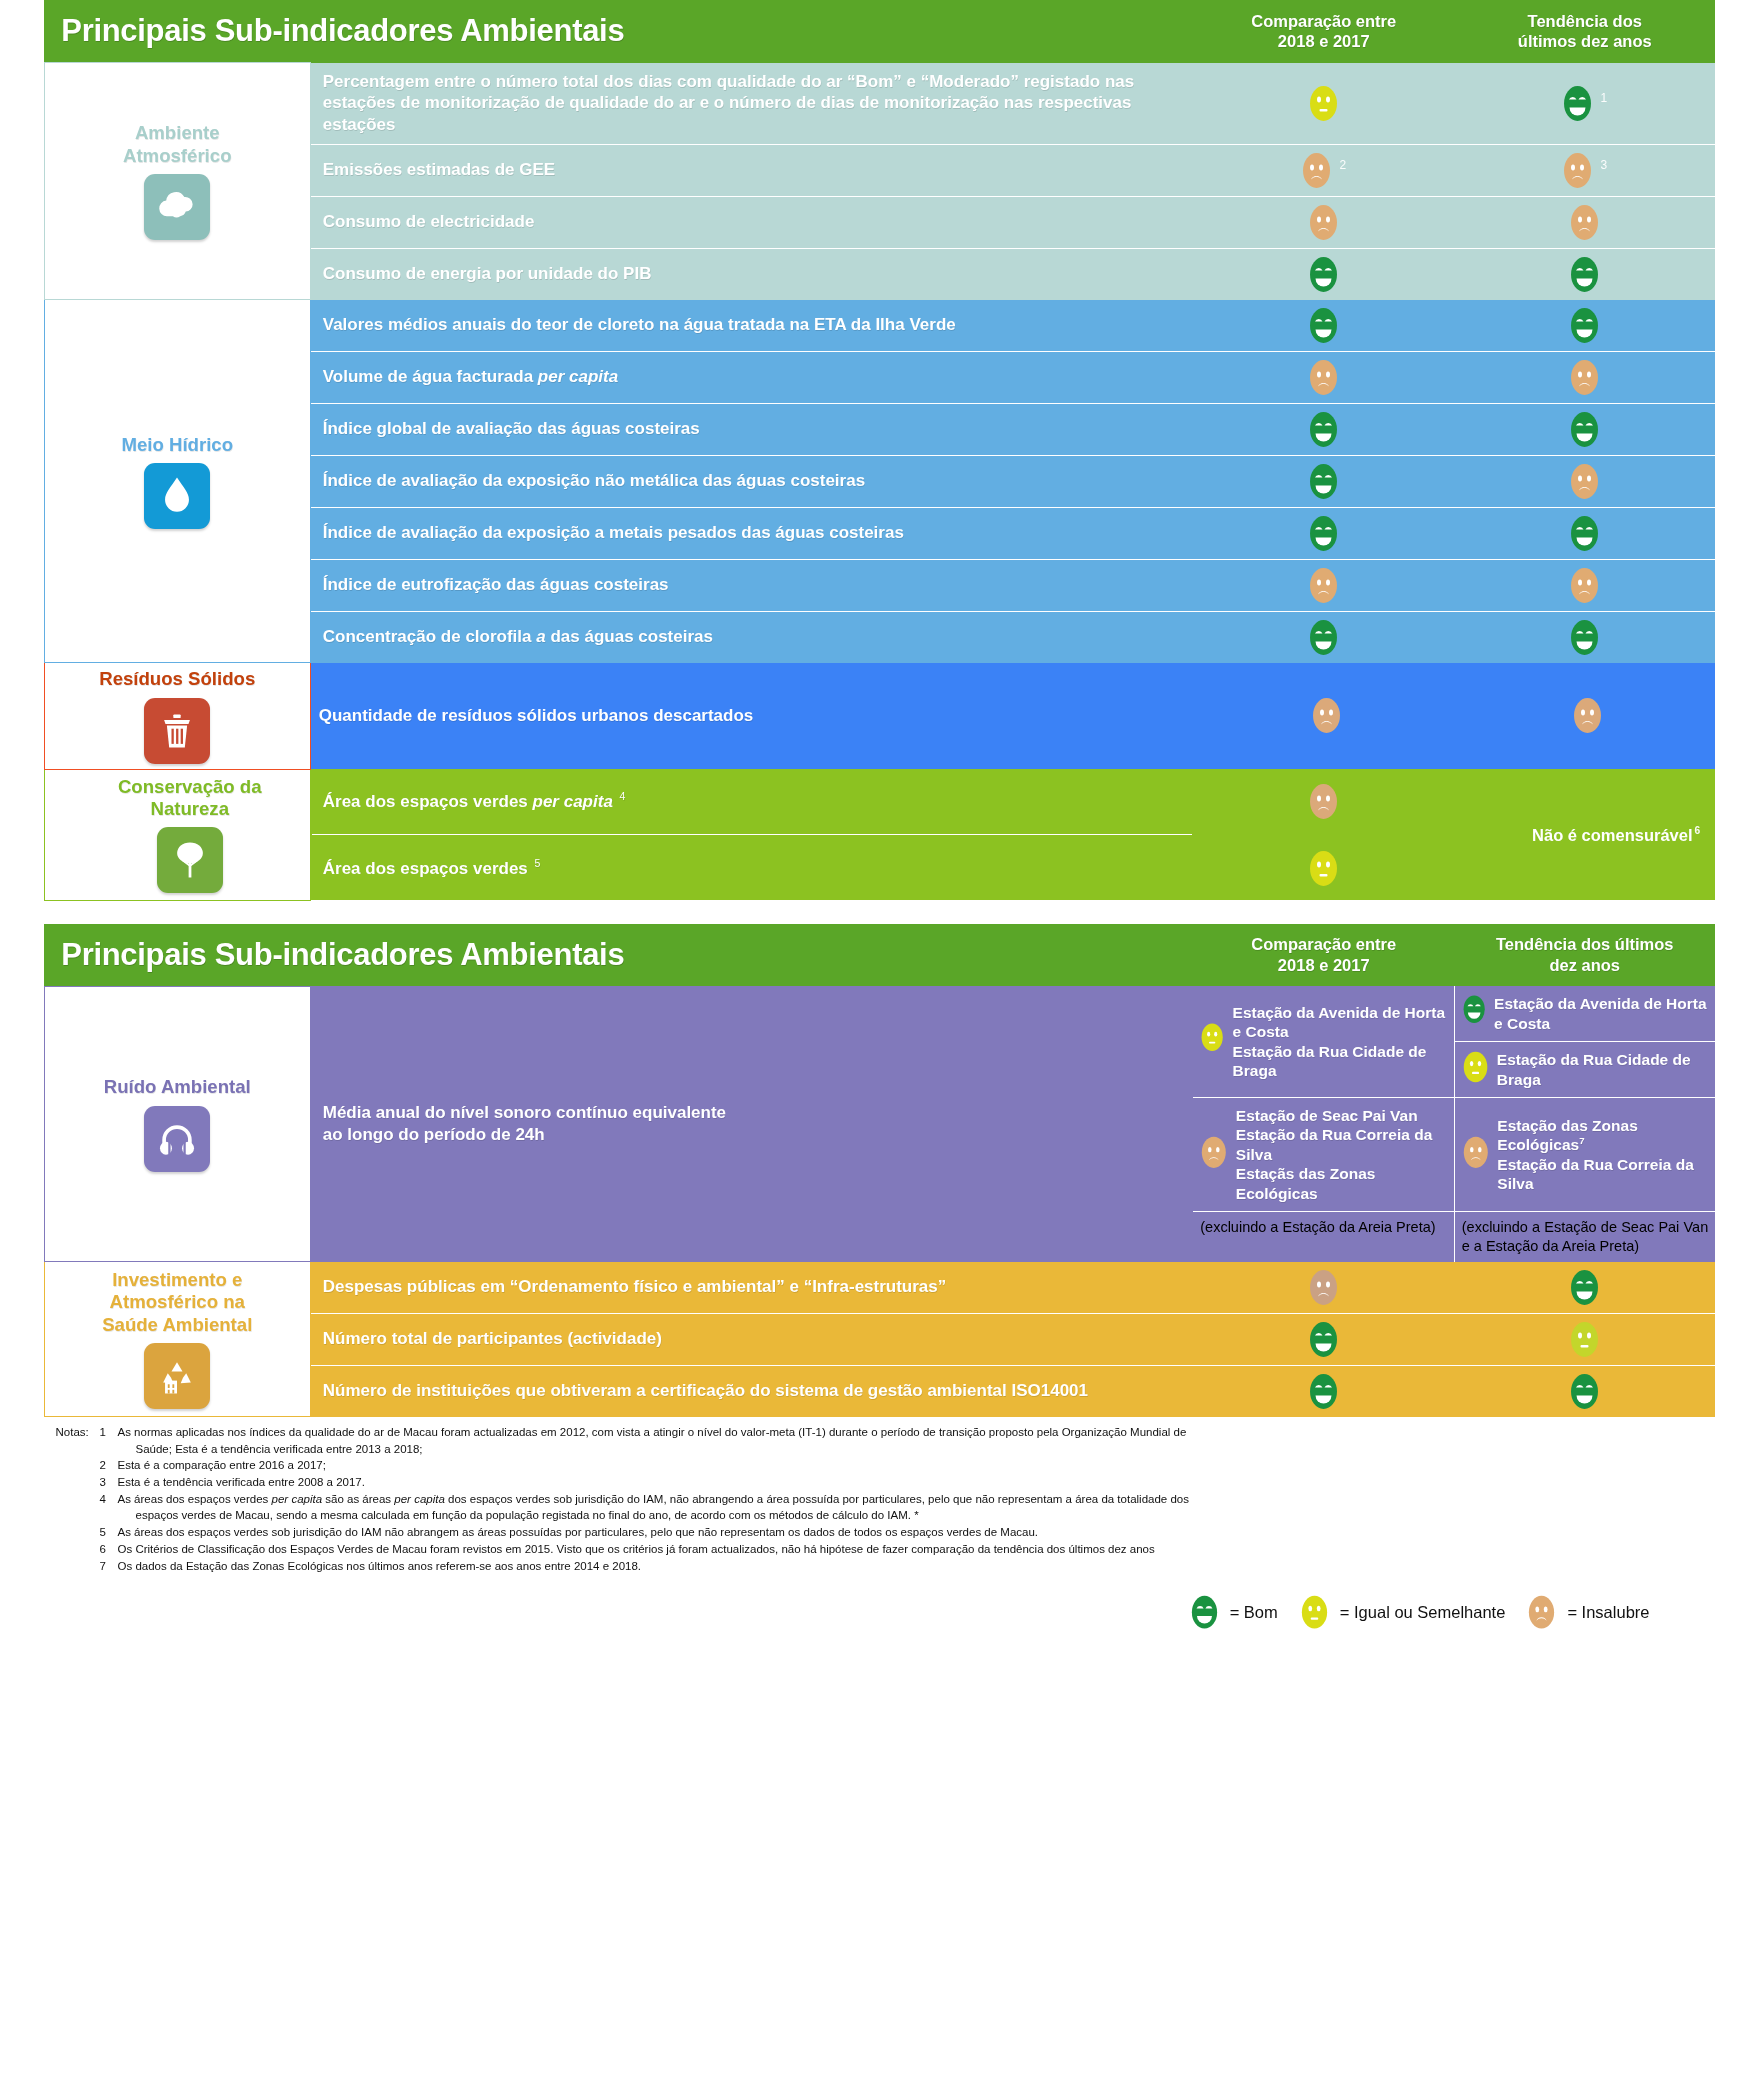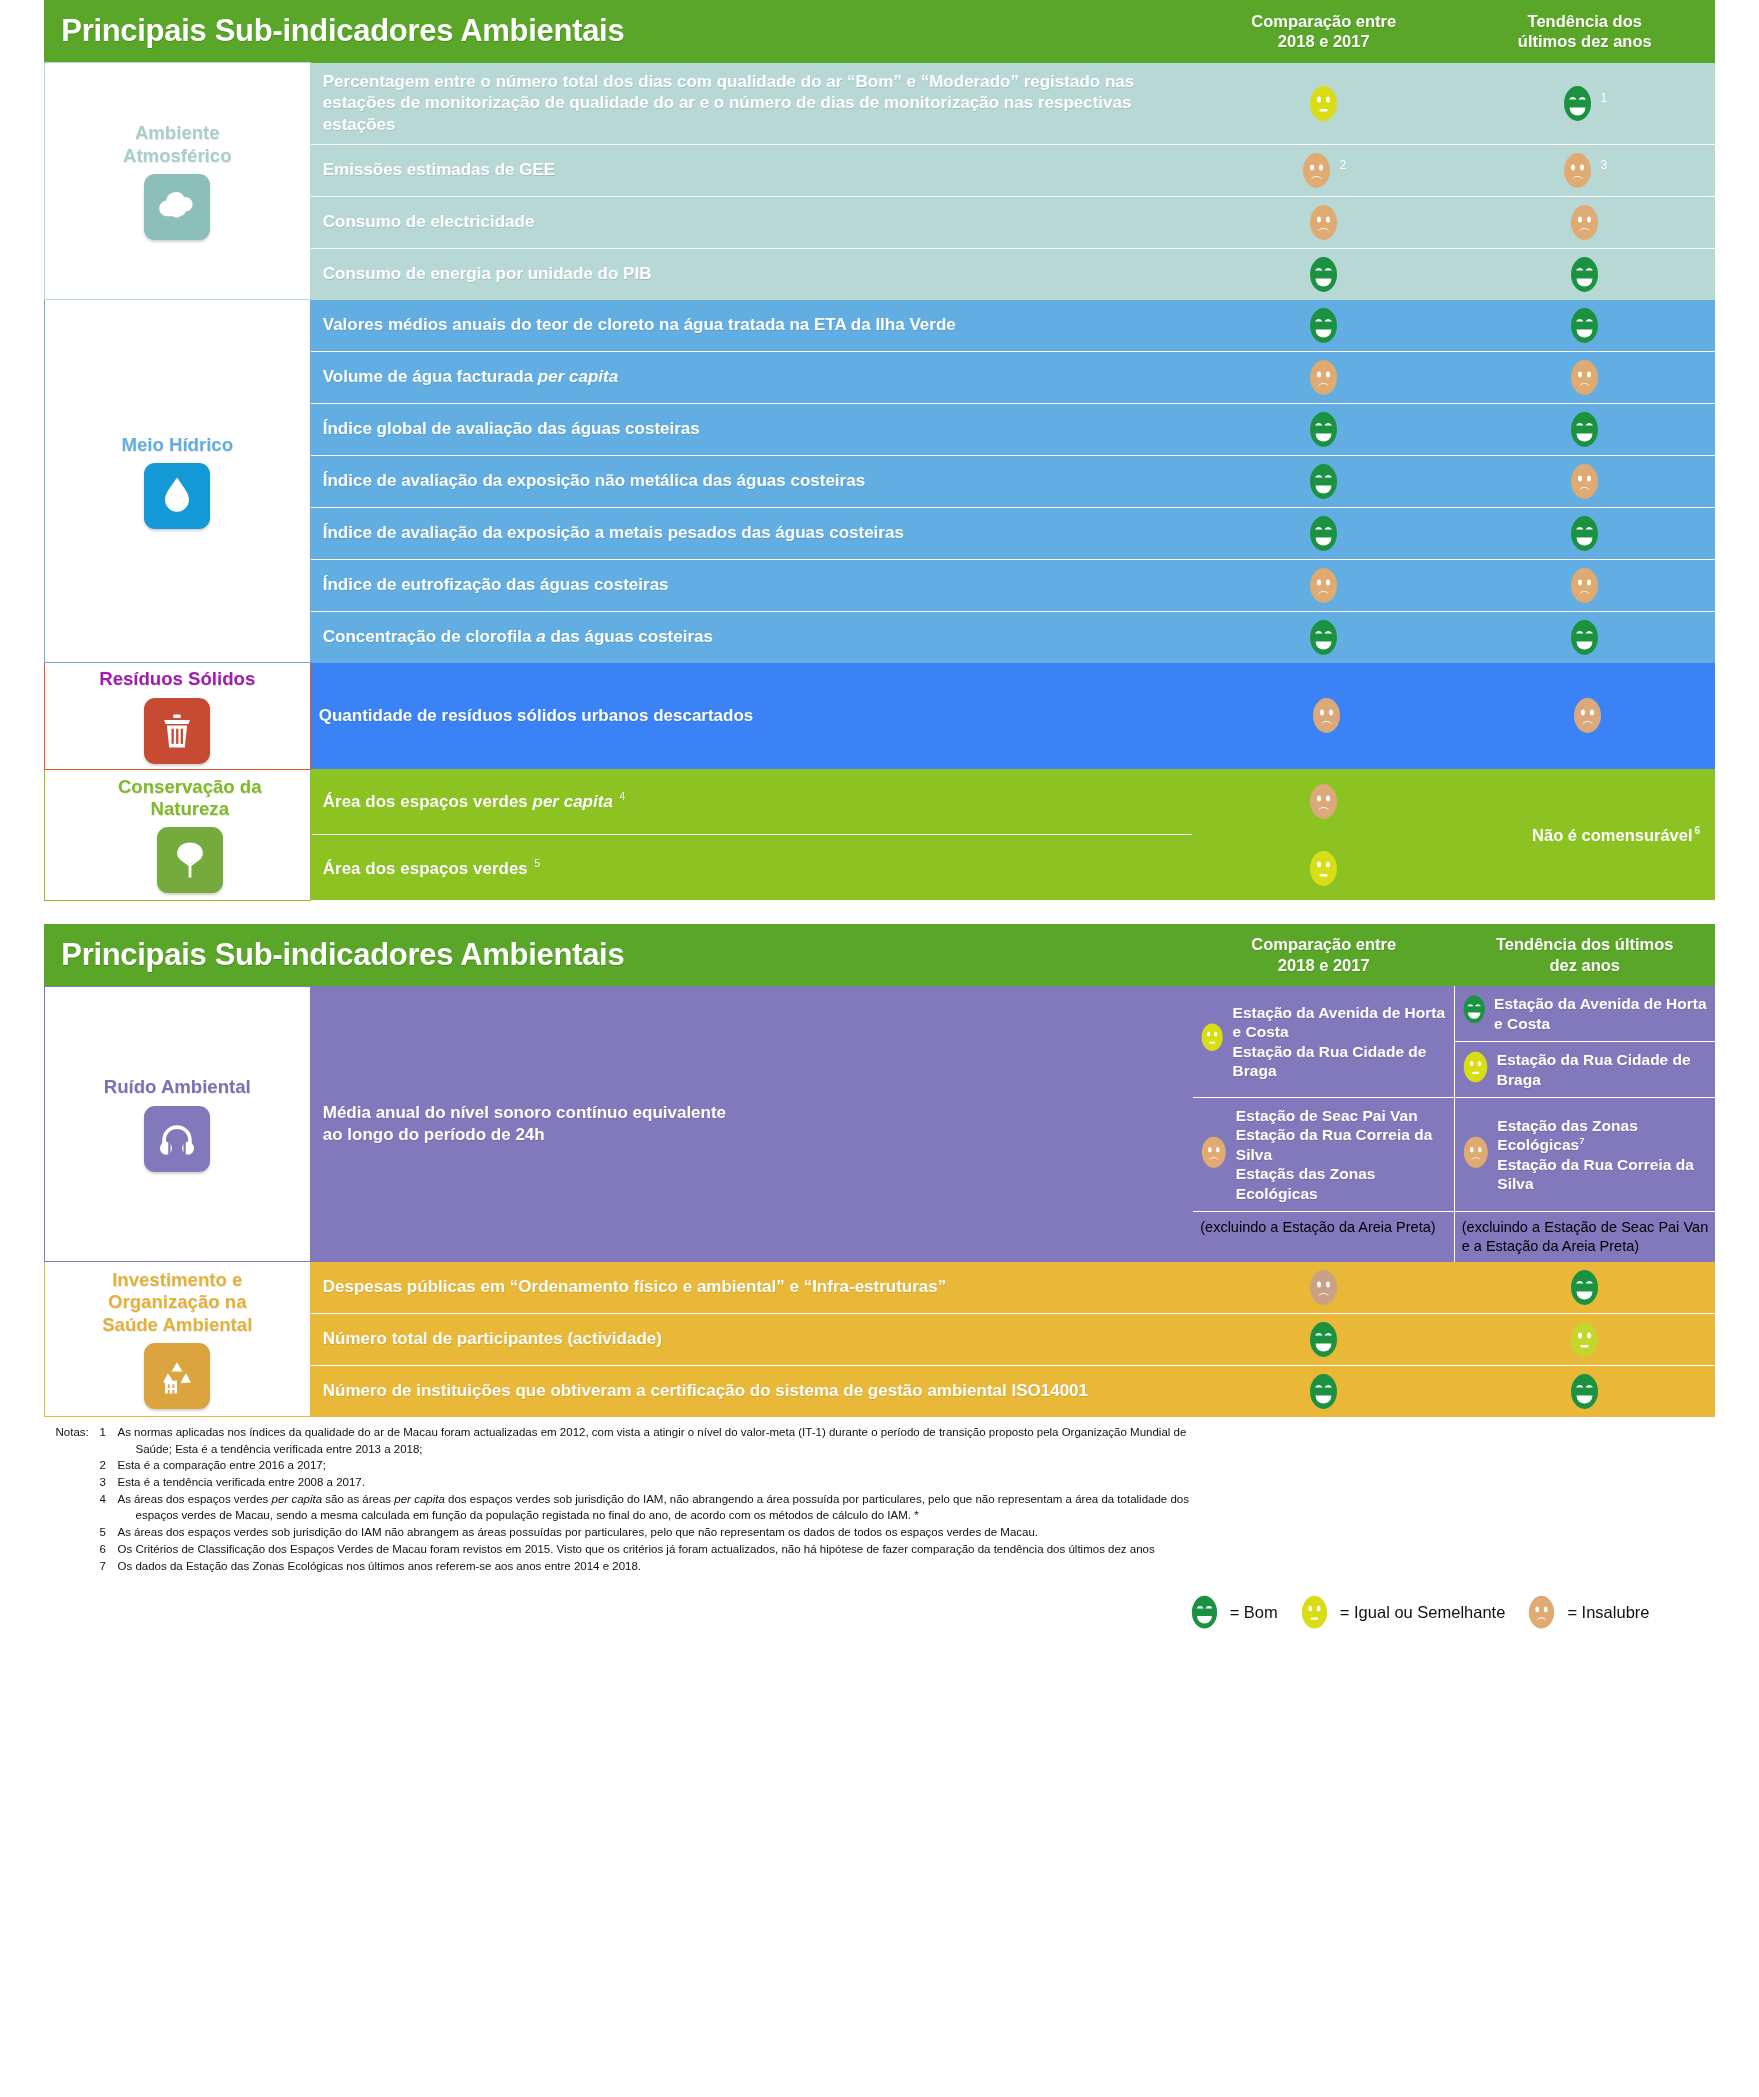--- a/index.html
+++ b/index.html
@@ -364,21 +364,21 @@
                 <ellipse cx="31" cy="39" rx="27" ry="35" fill="#1a9240"></ellipse>
                 <path d="M14 31a8 8 0 0 1 15 0z" fill="#fff"></path>
                 <path d="M33 31a8 8 0 0 1 15 0z" fill="#fff"></path>
                 <path d="M15 47h32a16 16 0 0 1-32 0z" fill="#fff"></path>
               </svg></span>
         </td>
       </tr>
 
       <tr style="height:100px">
         <td class="cat frame-res">
-          <span class="cname" style="color:#a21caf">Resíduos Sólidos</span>
+          <span class="cname" style="color:#c2410c">Resíduos Sólidos</span>
           <span class="sq" style="background:#c74b33">
             <svg viewBox="0 0 100 100" aria-hidden="true">
               <rect x="42" y="14" width="16" height="8" rx="2" fill="#fff"></rect>
               <path d="M22 26h56l-3 9H25z" fill="#fff"></path>
               <path d="M28 38h44l-5 48H33z" fill="#fff"></path>
               <rect x="38" y="45" width="5" height="33" fill="#c74b33"></rect>
               <rect x="48" y="45" width="5" height="33" fill="#c74b33"></rect>
               <rect x="58" y="45" width="5" height="33" fill="#c74b33"></rect>
             </svg>
           </span>
@@ -574,21 +574,21 @@
                 </td>
               </tr>
             </tbody>
           </table>
         </td>
       </tr>
 
       <tr>
         <td class="cat frame-inv" rowspan="3">
           <span class="cname" style="color:#e5b13a">
-            <span>Investimento e</span><br><span>Organização na</span><br><span>Saúde Ambiental</span>
+            <span>Investimento e</span><br><span>Atmosférico na</span><br><span>Saúde Ambiental</span>
           </span>
           <span class="sq" style="background:#dba43e">
             <svg viewBox="0 0 100 100" aria-hidden="true">
               <path d="M50 20l12 20H38z" fill="#fff"></path>
               <path d="M70 44l10 20-22 2 5-12z" fill="#fff"></path>
               <path d="M30 44l-10 20 22 2-5-12z" fill="#fff"></path>
               <path d="M24 60h26v28H24z" fill="#fff"></path>
               <rect x="30" y="68" width="4" height="8" fill="#dba43e"></rect>
               <rect x="40" y="68" width="4" height="8" fill="#dba43e"></rect>
               <rect x="30" y="80" width="4" height="8" fill="#dba43e"></rect>

